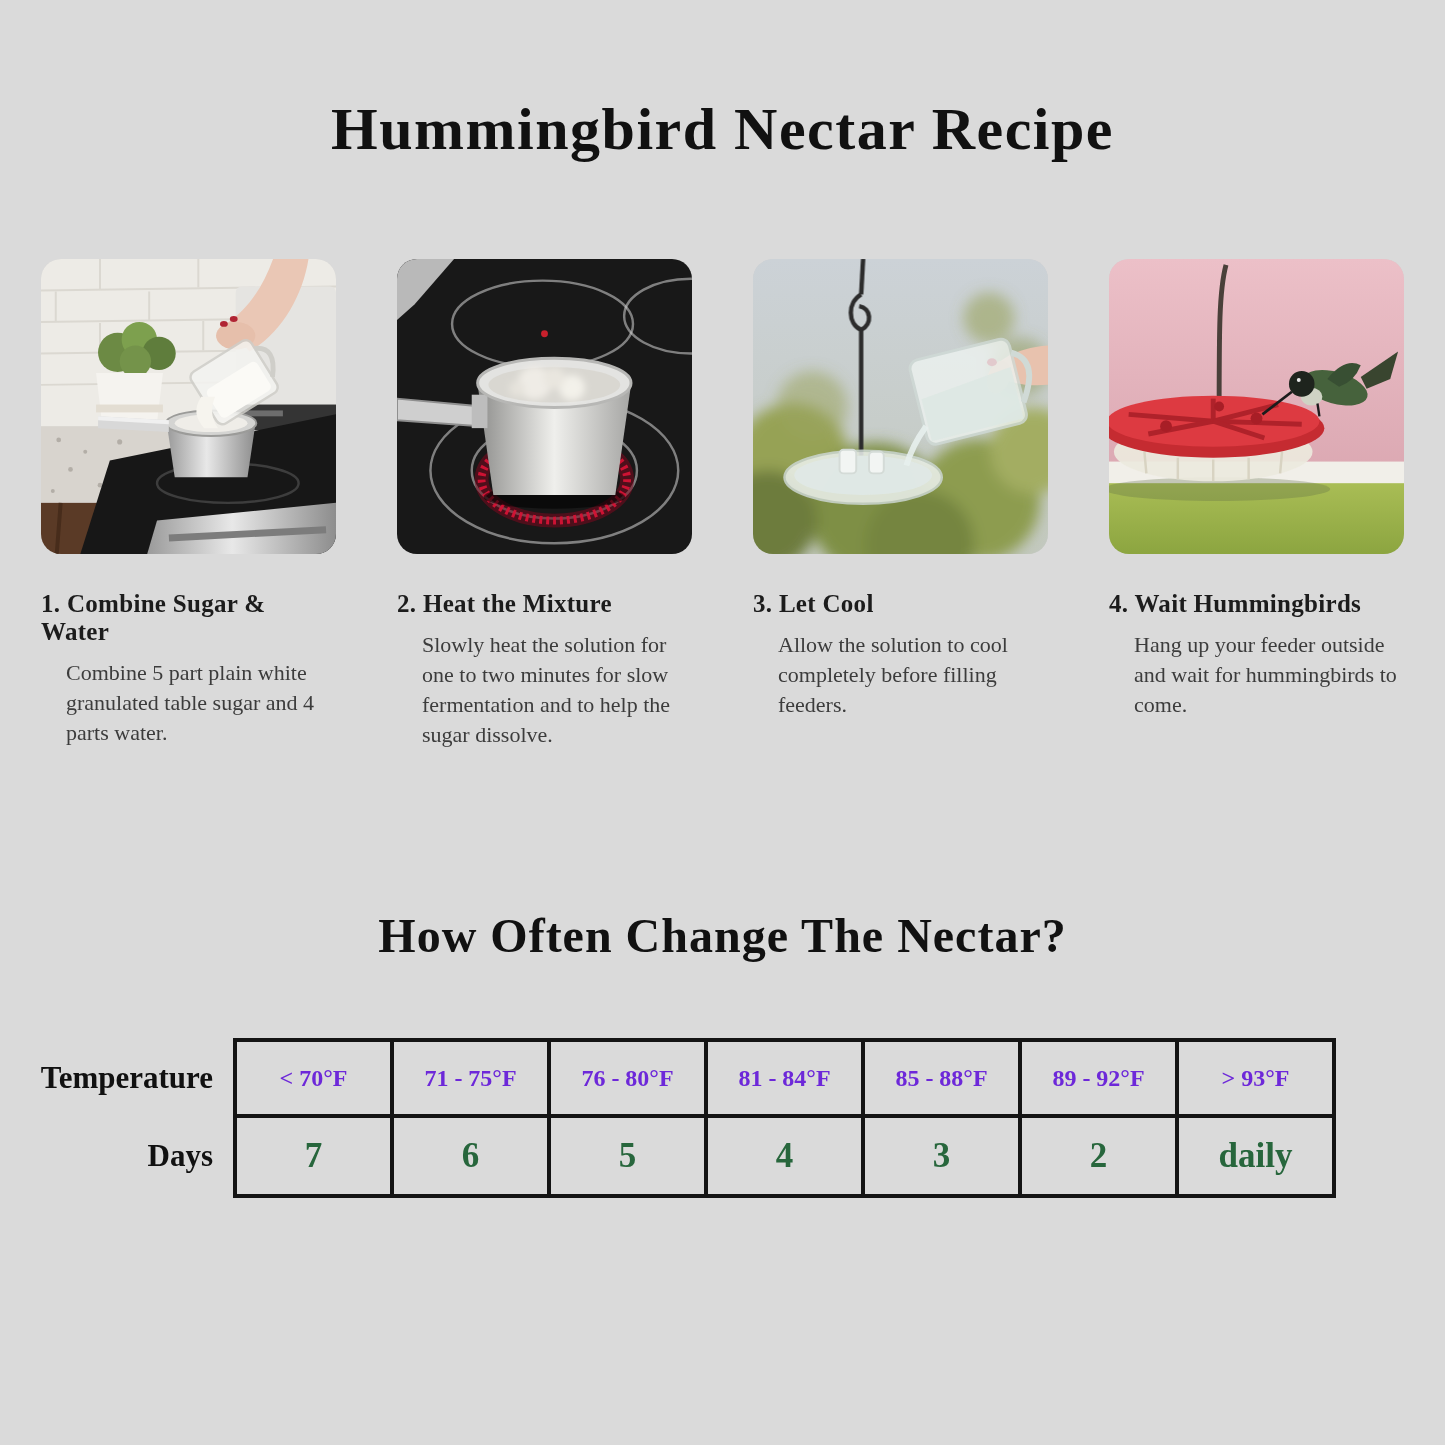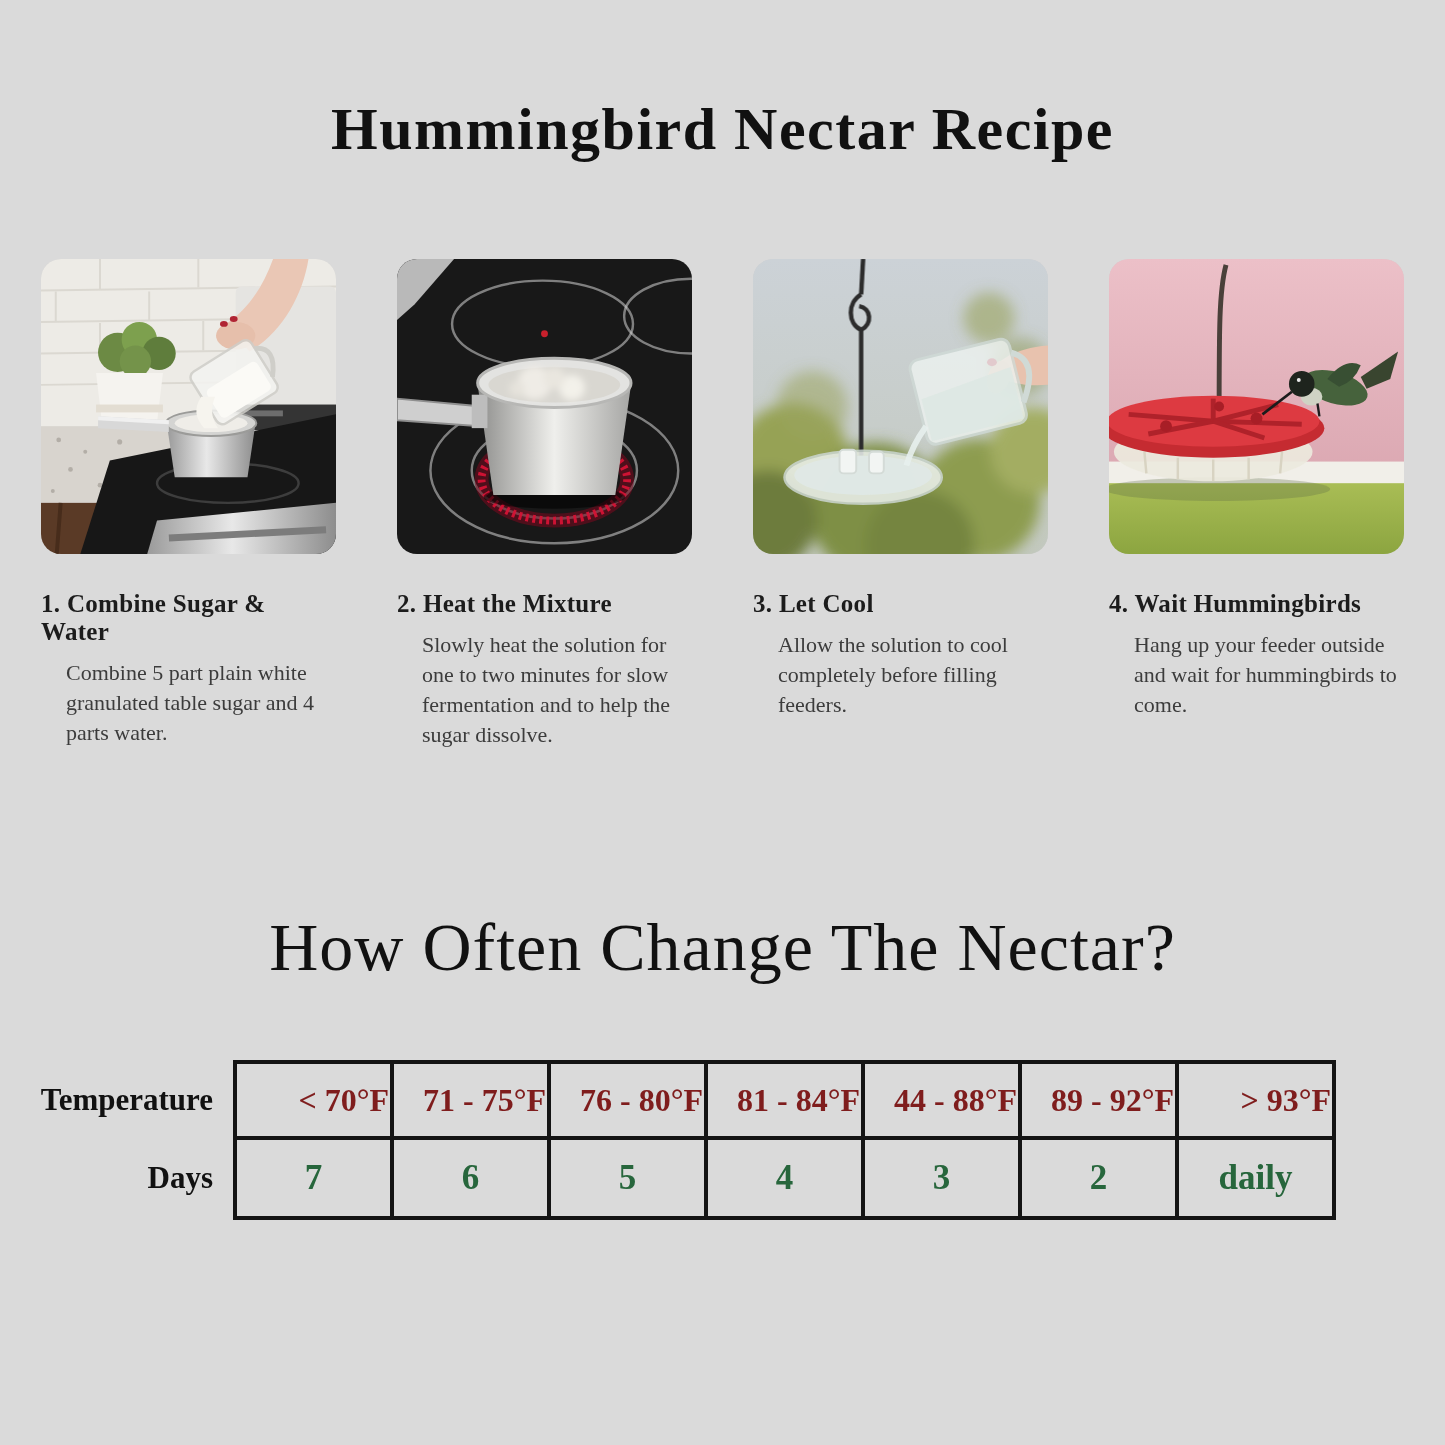--- a/index.html
+++ b/index.html
@@ -36,34 +36,34 @@
     font-size: 25px; font-weight: 700; color: #1c1c1c;
     letter-spacing: 0.3px;
   }
   .step p {
     margin: 0 0 0 25px;
     font-size: 22px; line-height: 1.36; color: #3c3c3c;
   }
 
   h2.schedule-title {
     margin: 160px 0 0 0; text-align: center;
-    font-size: 68px; line-height: 1.1; font-weight: 400;
+    font-size: 48px; line-height: 1.1; font-weight: 700;
     letter-spacing: 1px; color: #111;
   }
 
   table.schedule-table {
     border-collapse: collapse; table-layout: fixed;
     margin: 76px 0 0 20px;
   }
   table.schedule-table td {
     border: 4px solid #141414;
     text-align: center; vertical-align: middle;
     font-weight: 700;
   }
-  tr.row-temp td { height: 76px; font-size: 32px; color: #7f1d1d; text-align: right; }
+  tr.row-temp td { height: 76px; font-size: 24px; color: #6d28d9; }
   tr.row-days td { height: 80px; font-size: 35px; color: #27663c; }
   table.schedule-table td.rowlabel {
     border: none; text-align: right; padding-right: 20px;
     font-size: 31px; color: #111;
   }
   col.c-label { width: 215px; }
   col.c-data  { width: 157px; }
 </style>
 </head>
 <body>
@@ -334,21 +334,21 @@
         <col class="c-data">
         <col class="c-data">
     </colgroup>
     <tbody>
       <tr class="row-temp">
         <td class="rowlabel">Temperature</td>
         <td>&lt; 70°F</td>
         <td>71 - 75°F</td>
         <td>76 - 80°F</td>
         <td>81 - 84°F</td>
-        <td>44 - 88°F</td>
+        <td>85 - 88°F</td>
         <td>89 - 92°F</td>
         <td>&gt; 93°F</td>
       </tr>
       <tr class="row-days">
         <td class="rowlabel">Days</td>
         <td>7</td>
         <td>6</td>
         <td>5</td>
         <td>4</td>
         <td>3</td>

